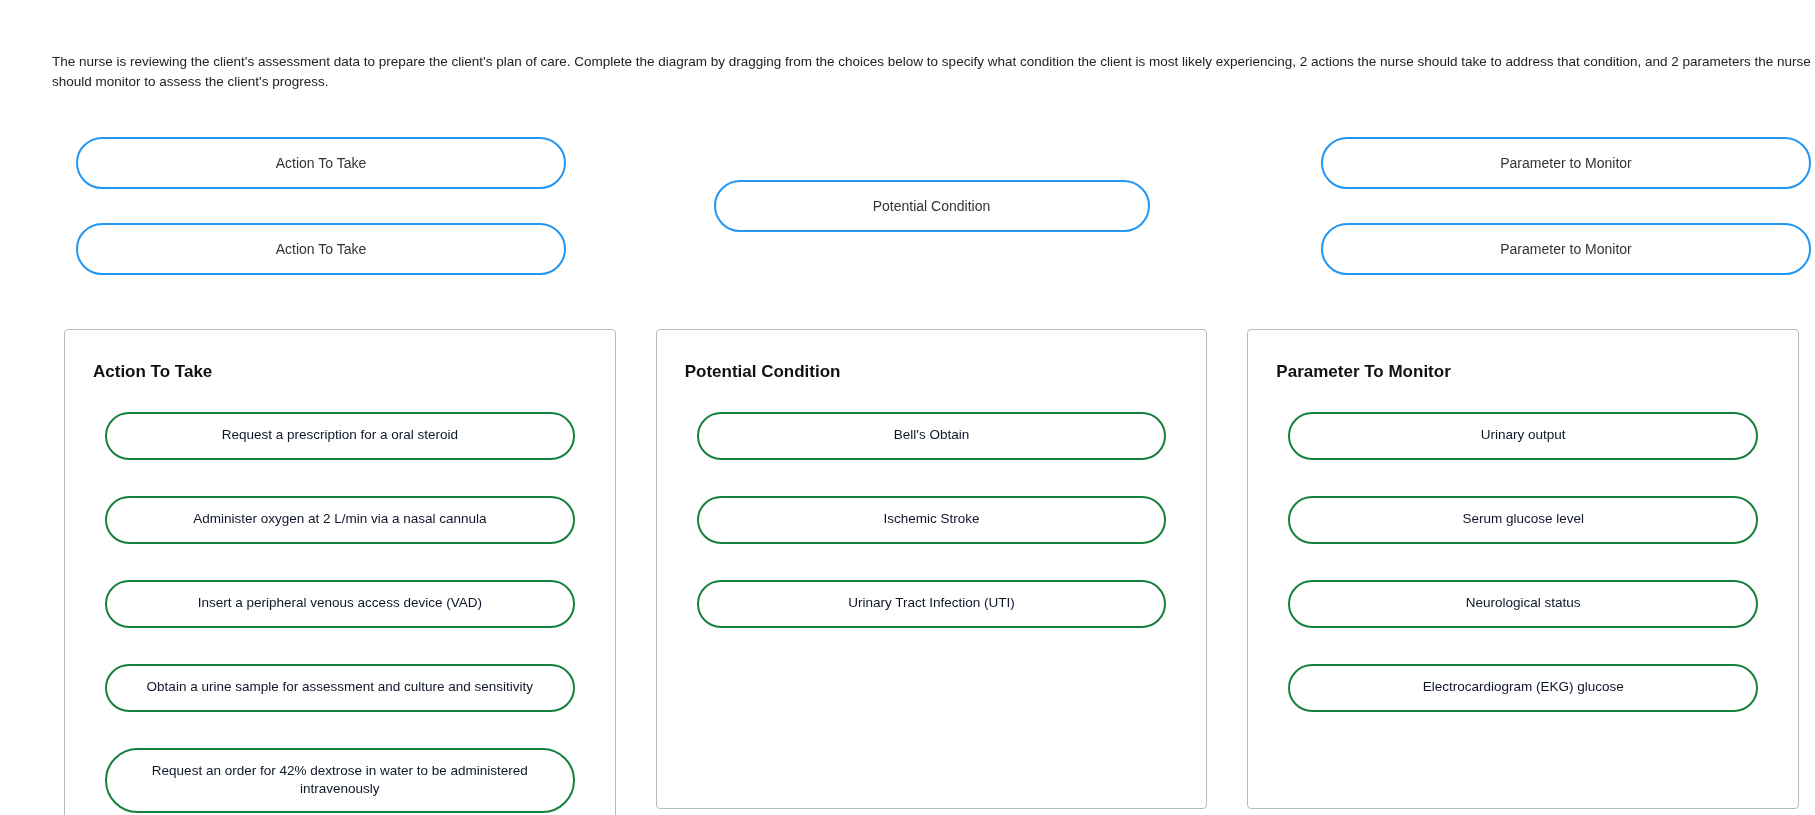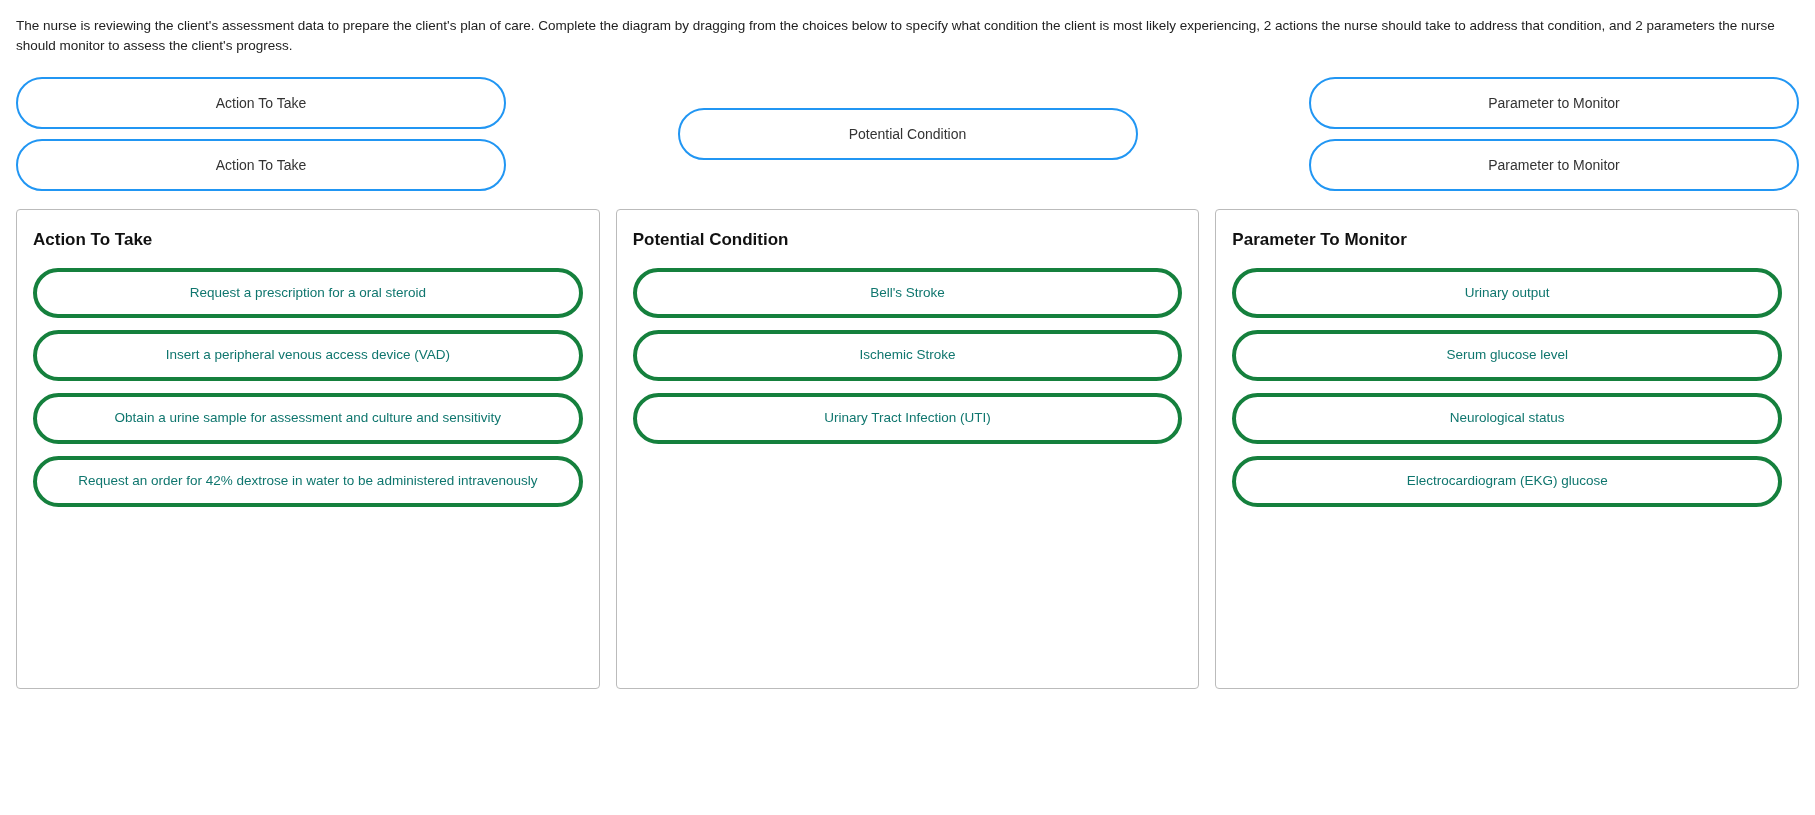--- a/index.html
+++ b/index.html
@@ -1,15 +1,15 @@
 <!DOCTYPE html>
 <html><head>
   <meta charset="utf-8">
   <style>
-    * { box-sizing: border-box; margin: 0; padding: 0; }
+    * { box-sizing: border-box; margin: 12px; padding: 0; }
     body {
       font-family: Arial, sans-serif;
       font-size: 14px;
       background: #fff;
       color: #222;
       padding: 16px;
       width: 1815px;
       min-height: 815px;
     }
 
@@ -99,26 +99,26 @@
       color: #111;
     }
 
     .choice-items {
       display: flex;
       flex-direction: column;
       gap: 12px;
     }
 
     .choice-item {
-      border: 4px solid #15803d;
+      border: 2px solid #15803d;
       border-radius: 50px;
       padding: 12px 20px;
       text-align: center;
       font-size: 13.5px;
-      color: #0f766e;
+      color: #0f172a;
       background: #fff;
       cursor: grab;
       line-height: 1.4;
       min-height: 48px;
       display: flex;
       align-items: center;
       justify-content: center;
     }
   </style>
 </head>
@@ -142,30 +142,31 @@
     <div class="drop-target">Parameter to Monitor</div>
   </div>
 </div>
 
 <div class="columns-row">
 
   <div class="column-box">
     <div class="column-title">Action To Take</div>
     <div class="choice-items">
       <div class="choice-item">Request a prescription for a oral steroid</div>
+      <div class="choice-item">Administer oxygen at 2 L/min via a nasal cannula</div>
       <div class="choice-item">Insert a peripheral venous access device (VAD)</div>
       <div class="choice-item">Obtain a urine sample for assessment and culture and sensitivity</div>
       <div class="choice-item">Request an order for 42% dextrose in water to be administered intravenously</div>
     </div>
   </div>
 
   <div class="column-box">
     <div class="column-title">Potential Condition</div>
     <div class="choice-items">
-      <div class="choice-item">Bell's Stroke</div>
+      <div class="choice-item">Bell's Obtain</div>
       <div class="choice-item">Ischemic Stroke</div>
       <div class="choice-item">Urinary Tract Infection (UTI)</div>
     </div>
   </div>
 
   <div class="column-box">
     <div class="column-title">Parameter To Monitor</div>
     <div class="choice-items">
       <div class="choice-item">Urinary output</div>
       <div class="choice-item">Serum glucose level</div>

